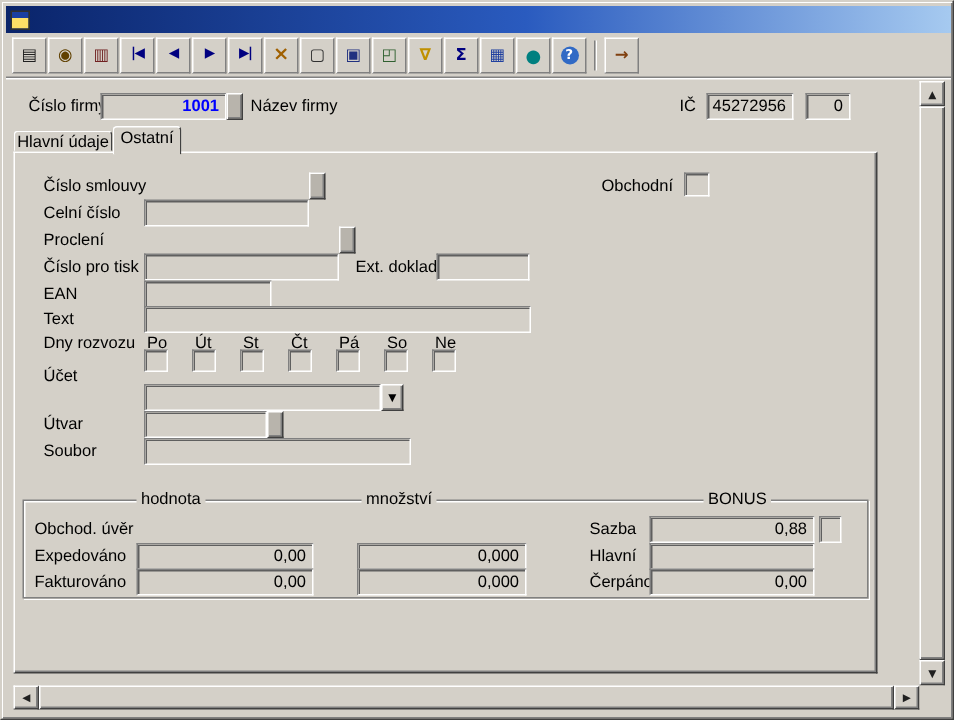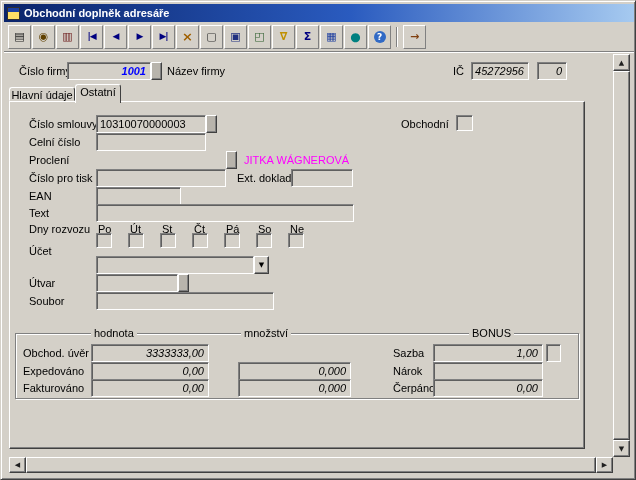--- a/index.html
+++ b/index.html
@@ -41,21 +41,21 @@
   .ic-exit { color:#804010; font-weight:bold; }
   .tsep { width:2px; height:20px; border-left:1px solid #808080; border-right:1px solid #ffffff; margin:0 4px; }
   .tb-line { position:absolute; left:3px; top:50px; width:630px; height:2px;
     border-top:1px solid #808080; border-bottom:1px solid #ffffff; }
 
   .lbl { position:absolute; font-size:11px; color:#000; white-space:nowrap; }
   .fld { position:absolute; height:18px; background:#d4d0c8; border:1px solid;
     border-color:#808080 #ffffff #ffffff #808080; box-shadow: inset 1px 1px 0 #5f5f5f; }
   .fval { display:block; font-size:11px; line-height:15px; padding:1px 4px 0 3px;
     overflow:hidden; white-space:nowrap; }
-  .ta-r { text-align:right;font-style:italic; }
+  .ta-r { text-align:right; }
   .c-blue { color:#0000ff; font-weight:bold; }
   .c-mag { color:#ff00ff; }
   .mini-btn { position:absolute; background:#b8b4ac; border:1px solid;
     border-color:#ffffff #404040 #404040 #ffffff; box-shadow: inset -1px -1px 0 #808080; }
   .combo-btn { position:absolute; background:#d4d0c8; border:1px solid;
     border-color:#ffffff #404040 #404040 #ffffff; box-shadow: inset -1px -1px 0 #808080;
     display:flex; align-items:center; justify-content:center;
     font-family:"DejaVu Sans",sans-serif; font-size:7px; color:#000; }
   .panel { position:absolute; left:8px; top:100px; width:576px; height:348px;
     background:#d4d0c8; border:1px solid; border-color:#ffffff #404040 #404040 #ffffff;
@@ -78,21 +78,20 @@
   .sb-corner { position:absolute; background:#d4d0c8; }
   .z3 { z-index:3; }
 </style>
 </head>
 <body>
 
 <div id="win">
 
   <div class="titlebar">
     <span class="app-icon"></span>
-    <span>Obchodní doplněk adresáře</span>
   </div>
 
   <div class="toolbar">
     <div class="tbtn">
         <span class="ticon ic-list">▤</span>
       </div>
     <div class="tbtn">
         <span class="ticon ic-view">◉</span>
       </div>
     <div class="tbtn">
@@ -156,35 +155,31 @@
     </div>
   <div class="fld" style="left:536px;top:61px;width:30px">
       <span class="fval ta-r">0</span>
     </div>
 
   <div class="panel"></div>
   <div class="tab" style="left:8px;top:86px;width:66px;height:14px"><span>Hlavní údaje</span></div>
   <div class="tab active" style="left:74px;top:83px;width:46px;height:19px"><span>Ostatní</span></div>
 
   <div class="lbl z3" style="left:28px;top:117px">Číslo  smlouvy</div>
-  <div class="fld z3" style="left:95px;top:114px;width:110px">
-      <span class="fval">10310070000003</span>
-    </div>
   <div class="mini-btn z3" style="left:205px;top:114px;width:11px;height:18px"></div>
   <div class="lbl z3" style="left:400px;top:117px">Obchodní</div>
   <div class="day-box z3" style="left:455px;top:114px;width:17px;height:16px"></div>
 
   <div class="lbl z3" style="left:28px;top:135px">Celní číslo</div>
   <div class="fld z3" style="left:95px;top:132px;width:110px">
       <span class="fval"></span>
     </div>
 
   <div class="lbl z3" style="left:28px;top:153px">Proclení</div>
   <div class="mini-btn z3" style="left:225px;top:150px;width:11px;height:18px"></div>
-  <div class="lbl c-mag z3" style="left:243px;top:153px">JITKA WÁGNEROVÁ</div>
 
   <div class="lbl z3" style="left:28px;top:171px">Číslo pro tisk</div>
   <div class="fld z3" style="left:95px;top:168px;width:130px">
       <span class="fval"></span>
     </div>
   <div class="lbl z3" style="left:236px;top:171px">Ext. doklad</div>
   <div class="fld z3" style="left:290px;top:168px;width:62px">
       <span class="fval"></span>
     </div>
 
@@ -232,37 +227,34 @@
   <div class="fld z3" style="left:95px;top:291px;width:178px">
       <span class="fval"></span>
     </div>
 
   <div class="groupbox" style="left:14px;top:332px;width:564px;height:66px"></div>
   <div class="legend" style="left:90px;top:326px">hodnota</div>
   <div class="legend" style="left:240px;top:326px">množství</div>
   <div class="legend" style="left:468px;top:326px">BONUS</div>
 
   <div class="lbl z3" style="left:22px;top:346px">Obchod. úvěr</div>
-  <div class="fld z3" style="left:90px;top:343px;width:118px">
-      <span class="fval ta-r">3333333,00</span>
-    </div>
   <div class="lbl z3" style="left:392px;top:346px">Sazba</div>
   <div class="fld z3" style="left:432px;top:343px;width:110px">
-      <span class="fval ta-r">1,00</span>
+      <span class="fval ta-r">0,88</span>
     </div>
   <div class="day-box z3" style="left:545px;top:343px;width:15px;height:18px"></div>
 
   <div class="lbl z3" style="left:22px;top:364px">Expedováno</div>
   <div class="fld z3" style="left:90px;top:361px;width:118px">
       <span class="fval ta-r">0,00</span>
     </div>
   <div class="fld z3" style="left:237px;top:361px;width:113px">
       <span class="fval ta-r">0,000</span>
     </div>
-  <div class="lbl z3" style="left:392px;top:364px">Nárok</div>
+  <div class="lbl z3" style="left:392px;top:364px">Hlavní</div>
   <div class="fld z3" style="left:432px;top:361px;width:110px">
       <span class="fval ta-r"></span>
     </div>
 
   <div class="lbl z3" style="left:22px;top:381px">Fakturováno</div>
   <div class="fld z3" style="left:90px;top:378px;width:118px">
       <span class="fval ta-r">0,00</span>
     </div>
   <div class="fld z3" style="left:237px;top:378px;width:113px">
       <span class="fval ta-r">0,000</span>

